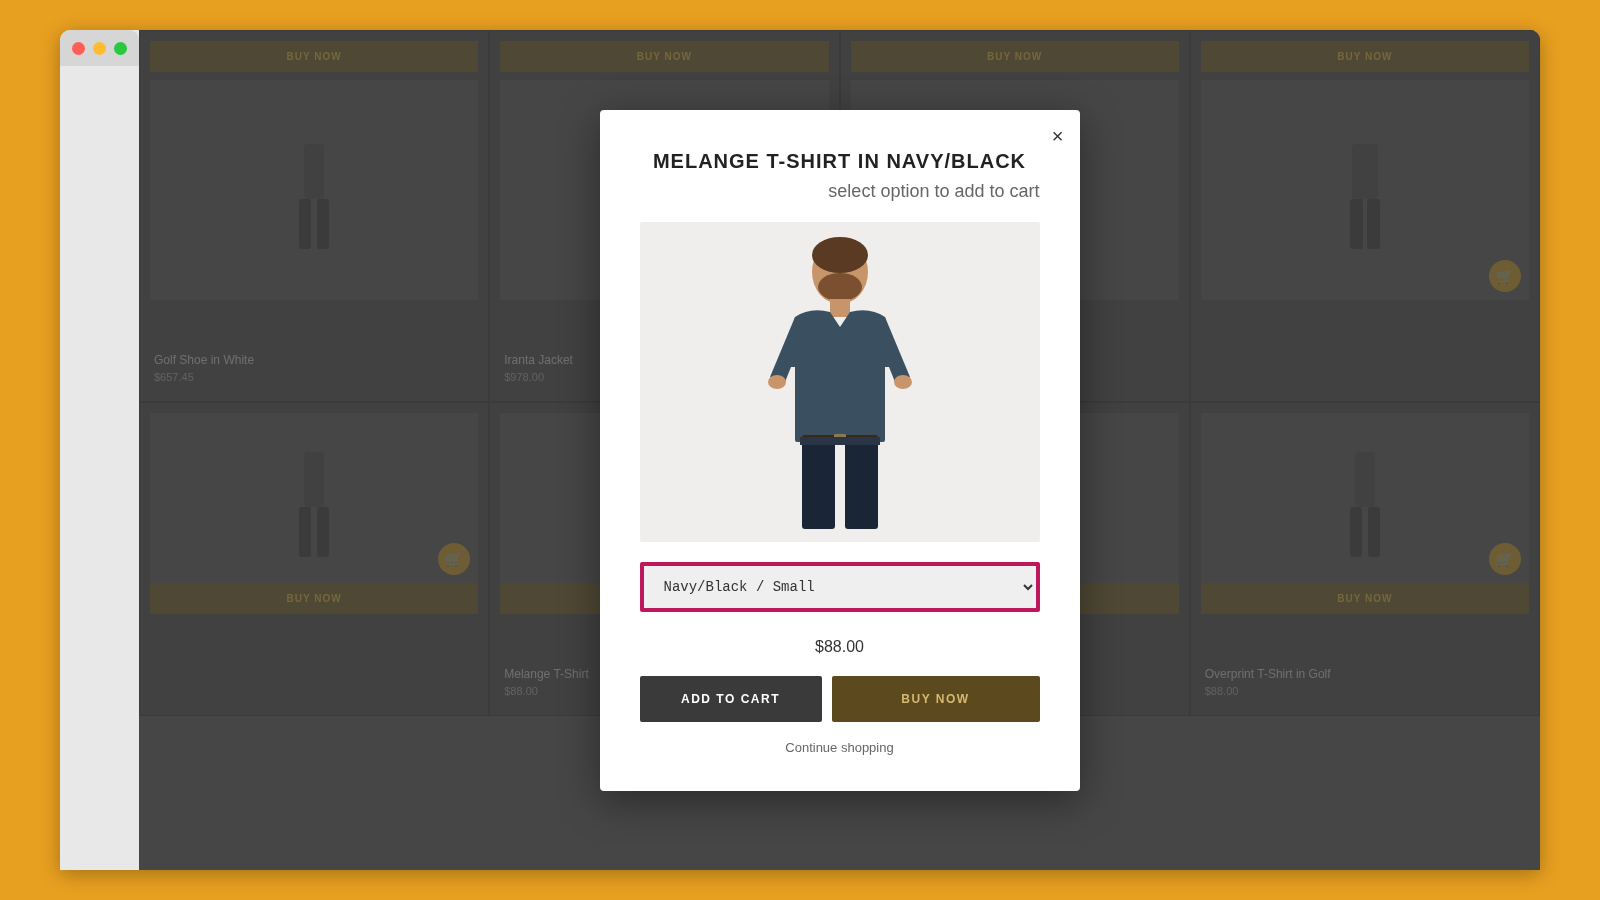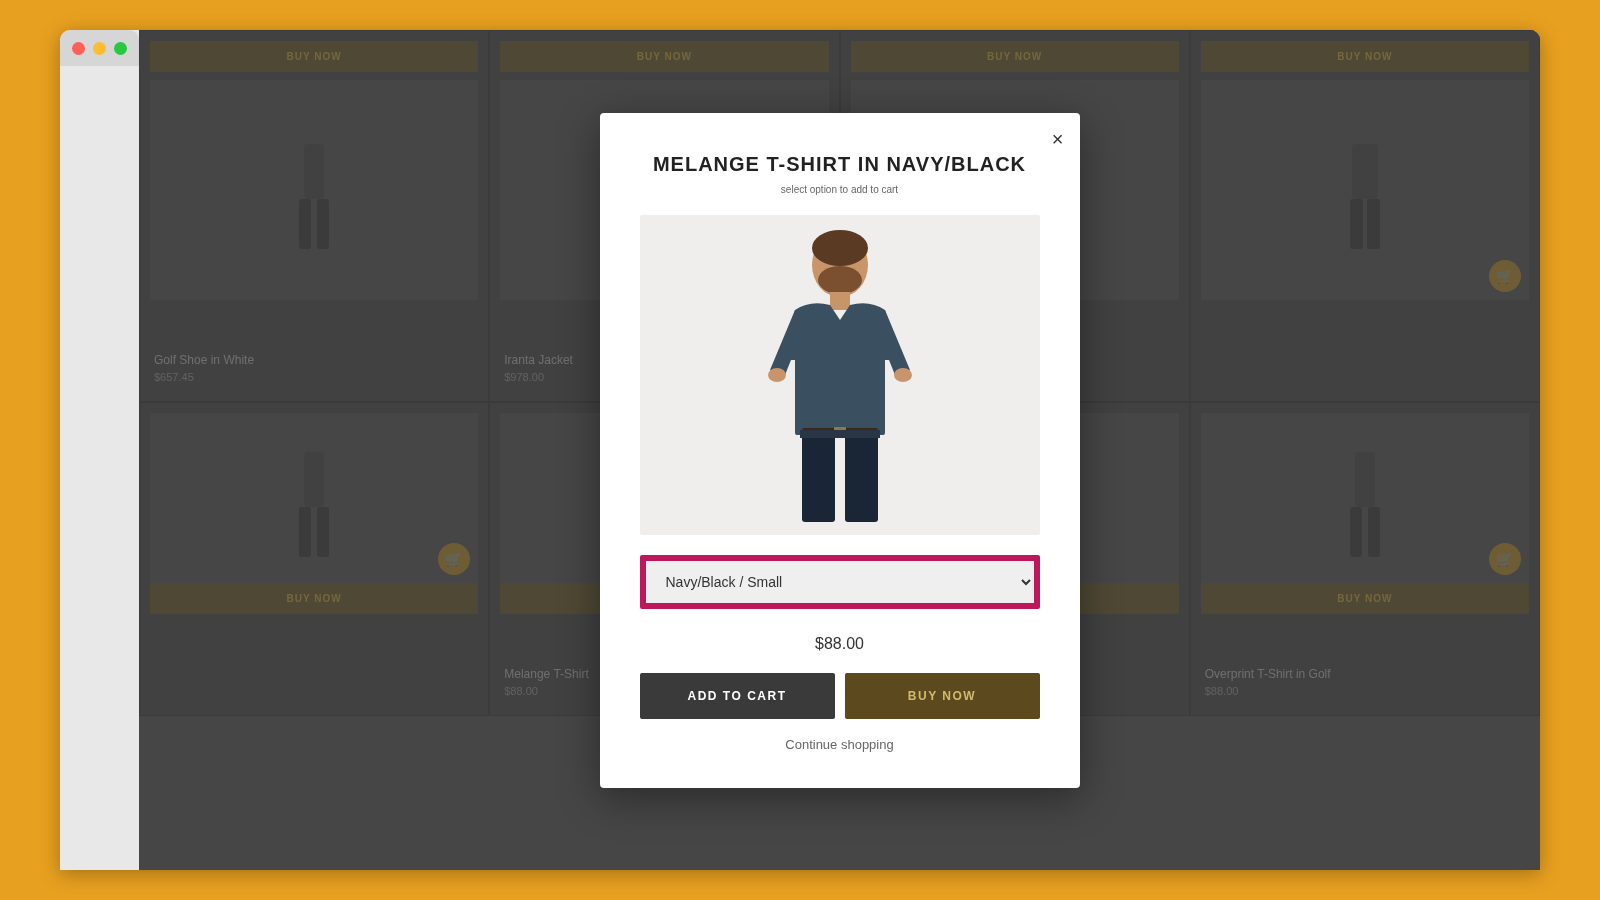--- a/index.html
+++ b/index.html
@@ -82,69 +82,70 @@
       font-size: 20px;
       font-weight: 700;
       letter-spacing: 1px;
       text-align: center;
       color: #222;
       margin-bottom: 8px;
       text-transform: uppercase;
     }
 
     .modal-subtitle {
-      font-size: 10px;
+      font-size: 18px;
       color: #666;
-      text-align: center;
+      text-align: right;
       margin-bottom: 20px;
     }
 
     .modal-image-container {
       width: 100%;
       height: 320px;
       background: #f0eeec;
       border-radius: 2px;
       margin-bottom: 20px;
       display: flex;
       align-items: center;
       justify-content: center;
       overflow: hidden;
     }
 
     .modal-select {
       width: 100%;
       padding: 12px 16px;
-      border: 6px solid #be185d;
+      border: 4px solid #be185d;
       border-radius: 2px;
       font-size: 14px;
       color: #333;
       appearance: auto;
       cursor: pointer;
       margin-bottom: 26px;
+      font-family: Liberation Mono, monospace;
     }
 
     .modal-price {
       text-align: center;
       font-size: 16px;
       color: #333;
       margin-bottom: 20px;
     }
 
     .modal-actions {
       display: flex;
       gap: 10px;
       margin-bottom: 18px;
     }
 
     .btn-add-to-cart {
       flex: 1;
       background: #3a3a3a;
       color: white;
       border: none;
-      padding: 16px;
+      padding: 3px;
       font-size: 12px;
       font-weight: bold;
       letter-spacing: 1.5px;
       text-transform: uppercase;
       cursor: pointer;
       border-radius: 2px;
     }
 
     .btn-buy-now {
       flex: 1;

